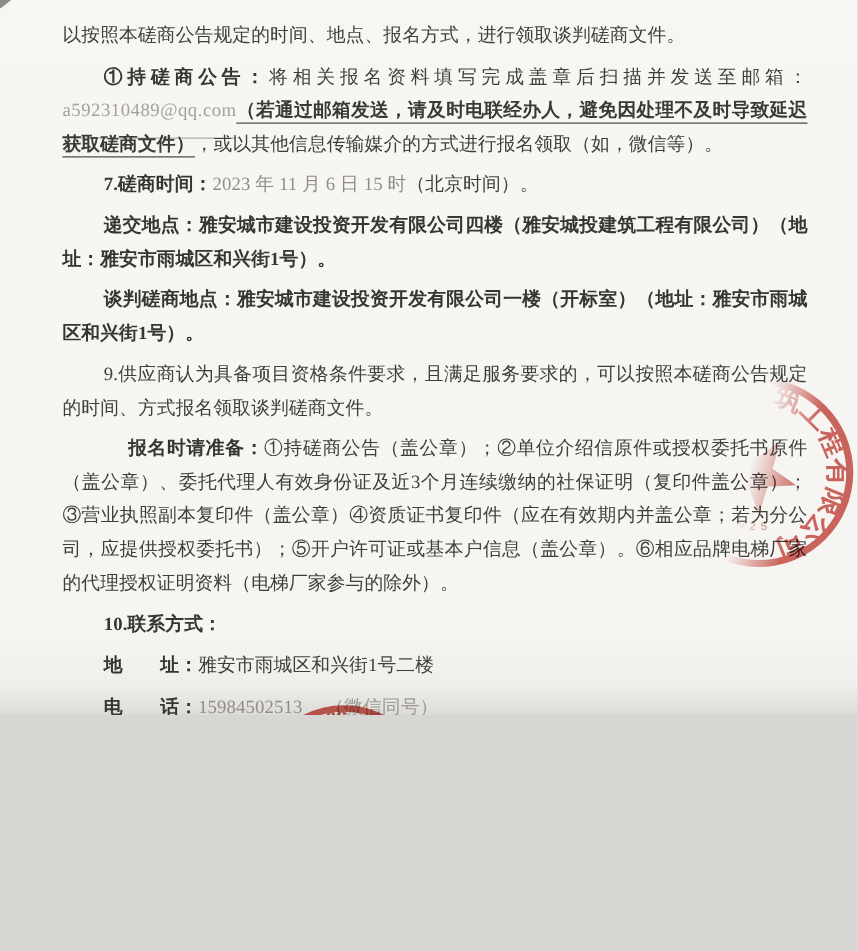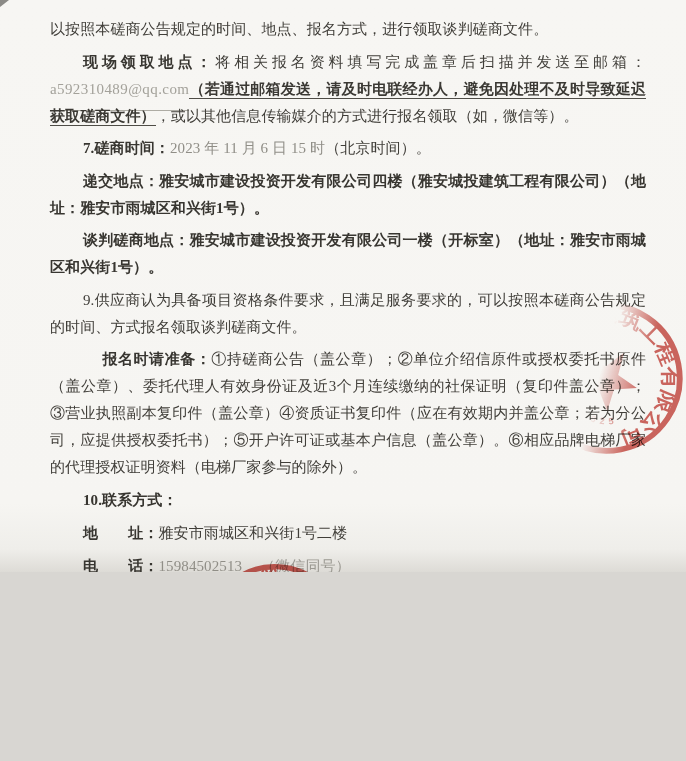--- a/index.html
+++ b/index.html
@@ -89,21 +89,21 @@
 <div class="page">
   <div class="corner-artifact"></div>
 
   <div class="content">
 
     <p><span>以按照本磋商公告规定的时间、地点、报名方式，进行领取谈判磋商文件。</span></p>
 
 
 
     <p class="ind">
-      <span class="b">现场领取地点：</span><span>将相关报名资料填写完成盖章后扫描并发送至邮箱：</span><span class="email-link">a592310489@qq.com</span><span class="warn-underline">（若通过邮箱发送，请及时电联经办人，避免因处理不及时导致延迟获取磋商文件）</span><span>，或以其他信息传输媒介的方式进行报名领取（如，微信等）。</span>
+      <span class="b">①持磋商公告：</span><span>将相关报名资料填写完成盖章后扫描并发送至邮箱：</span><span class="email-link">a592310489@qq.com</span><span class="warn-underline">（若通过邮箱发送，请及时电联经办人，避免因处理不及时导致延迟获取磋商文件）</span><span>，或以其他信息传输媒介的方式进行报名领取（如，微信等）。</span>
     </p>
 
 
     <p class="ind">
       <span class="b">7.磋商时间：</span><span class="val">2023 年 11 月 6 日 15 时</span><span>（北京时间）。</span>
     </p>
 
 
     <p class="ind">
       <span class="b">递交地点：</span><span class="b">雅安城市建设投资开发有限公司四楼（雅安城投建筑工程有限公司）（地址：雅安市雨城区和兴街1号）。</span>

